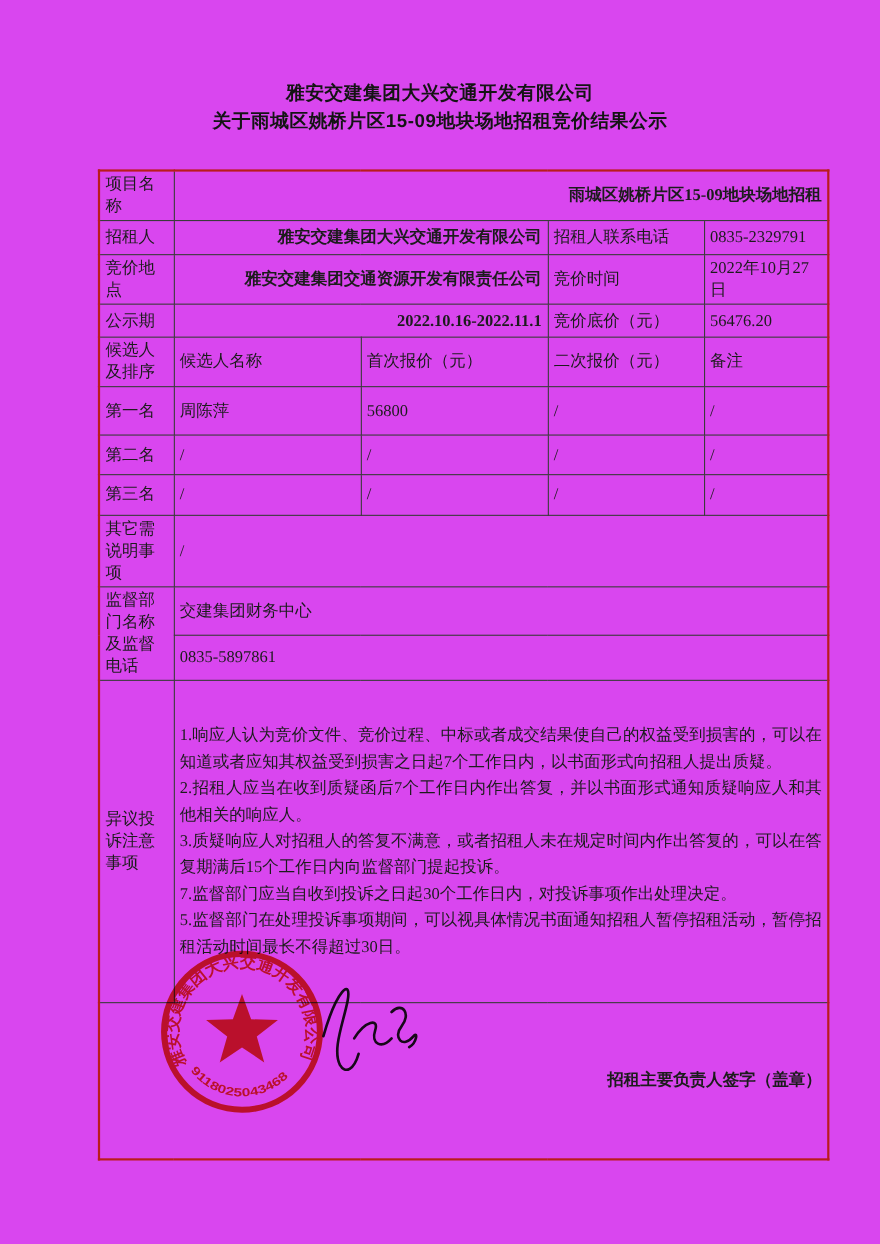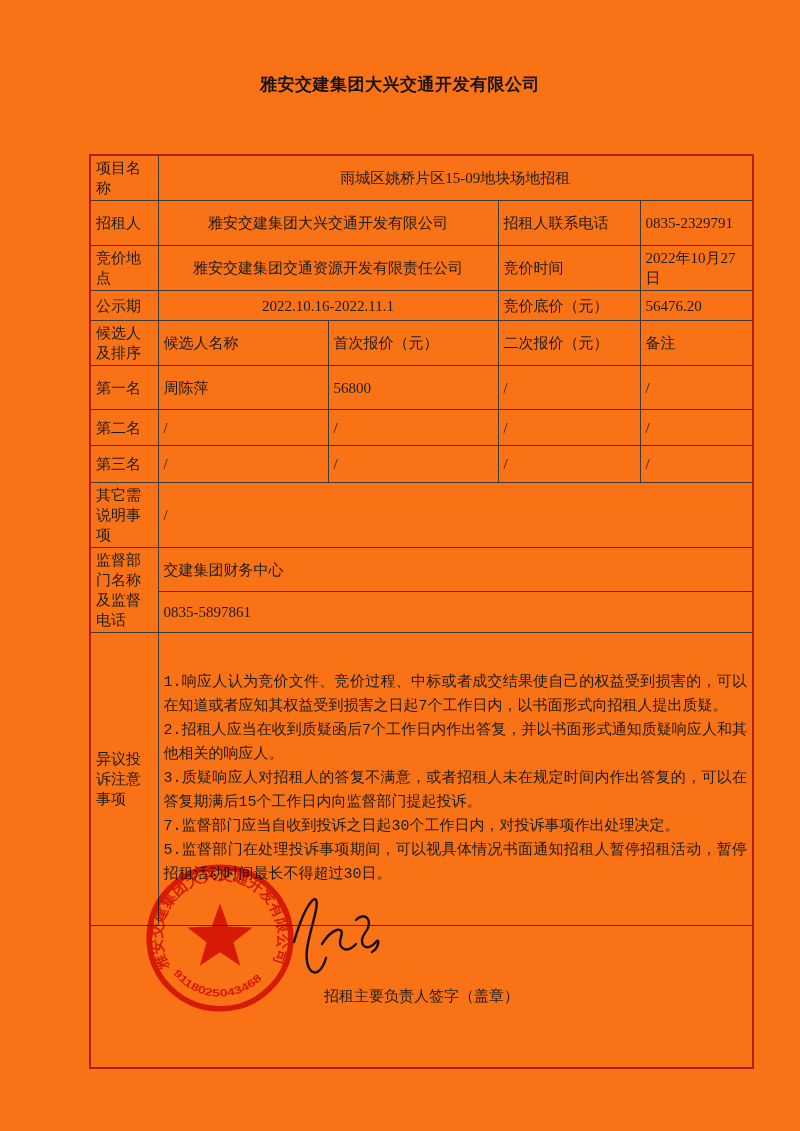--- a/index.html
+++ b/index.html
@@ -1,19 +1,19 @@
 <!DOCTYPE html>
 <html><head>
 <meta charset="utf-8">
 <style>
   html,body{margin:0;padding:0;background:#ffffff;}
   .page{
     position:relative;
     width:800px;height:1131px;
-    background:#f97316;
+    background:#d946ef;
     font-family:"Liberation Serif","DejaVu Serif",serif;
     color:#1c1c1c;
     overflow:hidden;
   }
   .title-block{
     position:absolute;top:72px;left:0;width:100%;
     text-align:center;
     font-family:"Liberation Sans","DejaVu Sans",sans-serif;
     font-weight:bold;font-size:17px;line-height:25px;
     color:#141414;letter-spacing:.5px;
@@ -26,50 +26,51 @@
   }
   table.doc td{
     border:1.5px solid #3b3b3b;
     font-size:15px;line-height:20px;
     padding:2px 5px;vertical-align:middle;
     color:#1c1c1c;
     word-break:break-all;
   }
   td.lbl{padding-left:4px;padding-right:2px;}
   td.center{text-align:left;}
-  td.left{text-align:center;}
-  td.objection-cell{padding:6px 10px;vertical-align:middle;font-family:Liberation Mono, monospace;}
+  td.left{text-align:right;font-weight:bold;}
+  td.objection-cell{padding:6px 10px;vertical-align:middle;}
   .objection-cell p{margin:0;line-height:24px;text-align:justify;}
   td.sign-cell{padding-left:4px;}
   .stamp{position:absolute;left:134px;top:852px;mix-blend-mode:multiply;opacity:.93;}
   .signature{position:absolute;left:276px;top:880px;mix-blend-mode:multiply;}
 </style>
 </head>
 <body>
 
 <div class="page">
 
   <div class="title-block">
     <div>雅安交建集团大兴交通开发有限公司</div>
+    <div>关于雨城区姚桥片区15-09地块场地招租竞价结果公示</div>
   </div>
 
   <table class="doc">
     <colgroup>
       <col style="width:68px">
         <col style="width:170px">
         <col style="width:170px">
         <col style="width:142px">
         <col style="width:113px">
     </colgroup>
     <tbody>
       <tr style="height:40px">
         <td class="lbl">项目名称</td>
         <td class="left" colspan="4">雨城区姚桥片区15-09地块场地招租</td>
       </tr>
-      <tr style="height:45px">
+      <tr style="height:31px">
         <td class="lbl">招租人</td>
         <td class="left" colspan="2">雅安交建集团大兴交通开发有限公司</td>
         <td class="center">招租人联系电话</td>
         <td class="center">0835-2329791</td>
       </tr>
       <tr style="height:45px">
         <td class="lbl">竞价地点</td>
         <td class="left" colspan="2">雅安交建集团交通资源开发有限责任公司</td>
         <td class="center">竞价时间</td>
         <td class="center">2022年10月27日</td>

